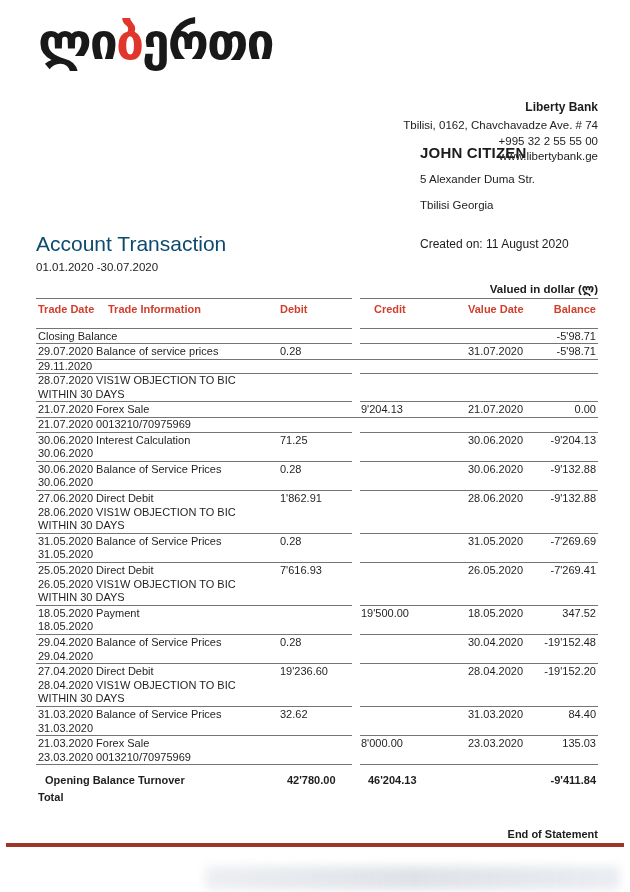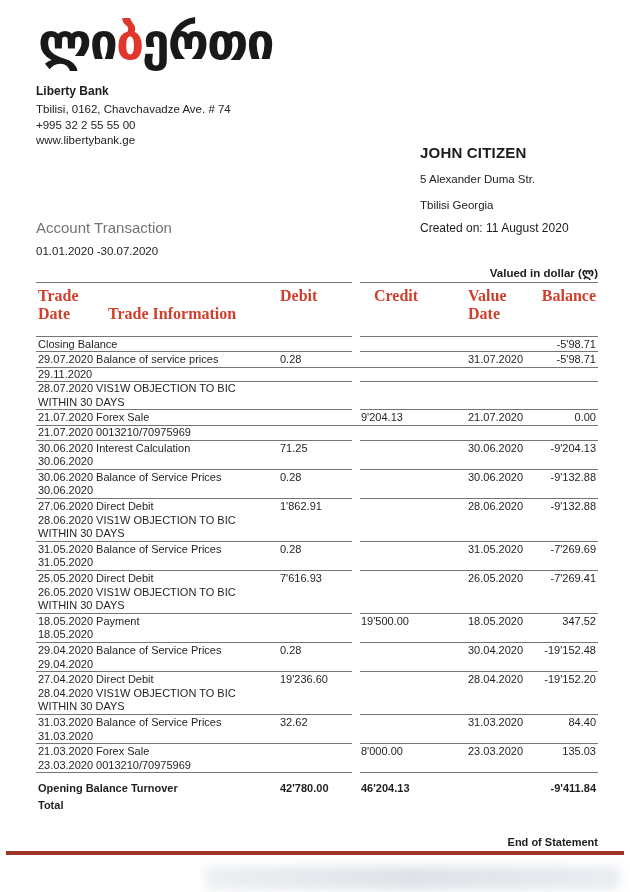--- a/index.html
+++ b/index.html
@@ -12,59 +12,59 @@
   .inner { padding:0 32px 16px 36px; }
 
   
   .logo {
     margin:14px 0 0 2px;
     font-family:"DejaVu Sans",sans-serif;
     font-weight:bold; font-size:50px; line-height:56px;
     letter-spacing:-2px; color:#191919; white-space:nowrap;
   }
   .logo .accent { color:#e0362b; }
-  .bank-block { margin-top:14px; }
+  .bank-block { margin-top:30px;text-align:right; }
   .bank-name { font-size:12px; font-weight:bold; margin-bottom:4px; }
   .bank-line { font-size:11.5px; line-height:15.5px; color:#222; }
 
   .customer { position:absolute; left:420px; top:130px; }
   .customer-name { font-size:15px; font-weight:bold; letter-spacing:0.2px; }
   .customer-line { font-size:11.5px; line-height:16px; margin-top:10px; color:#222; }
 
   
   .stmt-head { margin-top:66px; position:relative; }
-  .stmt-title { color:#737373; font-size:15px; line-height:25px; font-weight:400; }
+  .stmt-title { color:#0c4a6e; font-size:21px; line-height:25px; font-weight:400; }
   .created-on { position:absolute; left:384px; top:6px; font-size:12px; color:#1c1c1c; }
   .period { font-size:11.5px; margin-top:5px; }
   .valuation { text-align:right; font-size:11.5px; font-weight:bold; margin-top:9px; padding-bottom:2px; }
 
   
   .rule {
     height:1px;
     background:linear-gradient(to right,#757575 0%,#757575 56.2%,#ffffff 56.2%,#ffffff 57.6%,#757575 57.6%,#757575 100%);
   }
   .thead {
     display:grid; grid-template-columns:242px 81px 107px 70px 1fr;
     padding:4px 2px 13px 2px;
-    color:#cf3f2c; font-weight:bold; font-size:16px;font-family:Liberation Serif, serif;
+    color:#cf3f2c; font-weight:bold; font-size:11px;
   }
   .thead .tdate { display:inline-block; width:70px; }
   .thead .credit-h { padding-left:13px; }
   .thead .bal-h { text-align:right; }
 
   .trow { font-size:11px; color:#1f1f1f; }
   .trow .l1 {
     display:grid; grid-template-columns:242px 81px 107px 70px 1fr;
     padding:1px 2px 0 2px; line-height:13.6px;
   }
   .trow .l1.mid { border-bottom:1px solid #757575; }
   .trow .cell.bal { text-align:right; }
   .trow .cont { padding:0 2px; line-height:13.6px; }
   .trow.bold { font-weight:bold; margin-top:7px; }
-  .trow.bold .l1 { line-height:15px; }
+  .trow.bold .l1 { line-height:15px;margin-left:7px; }
   .trow.bold .cont { line-height:15px; padding-top:2px; }
 
   
   .end-label { margin-top:23px; text-align:right; font-size:11px; font-weight:bold; }
   .footer-line { height:4px; background:#9e3528; margin:3px -26px 0 -30px; }
 
   .smudge {
     position:absolute; left:205px; top:852px; width:415px; height:24px;
     background:linear-gradient(to right, rgba(190,198,208,0.28), rgba(170,180,195,0.38), rgba(185,195,210,0.30));
     filter:blur(5px); border-radius:4px;

